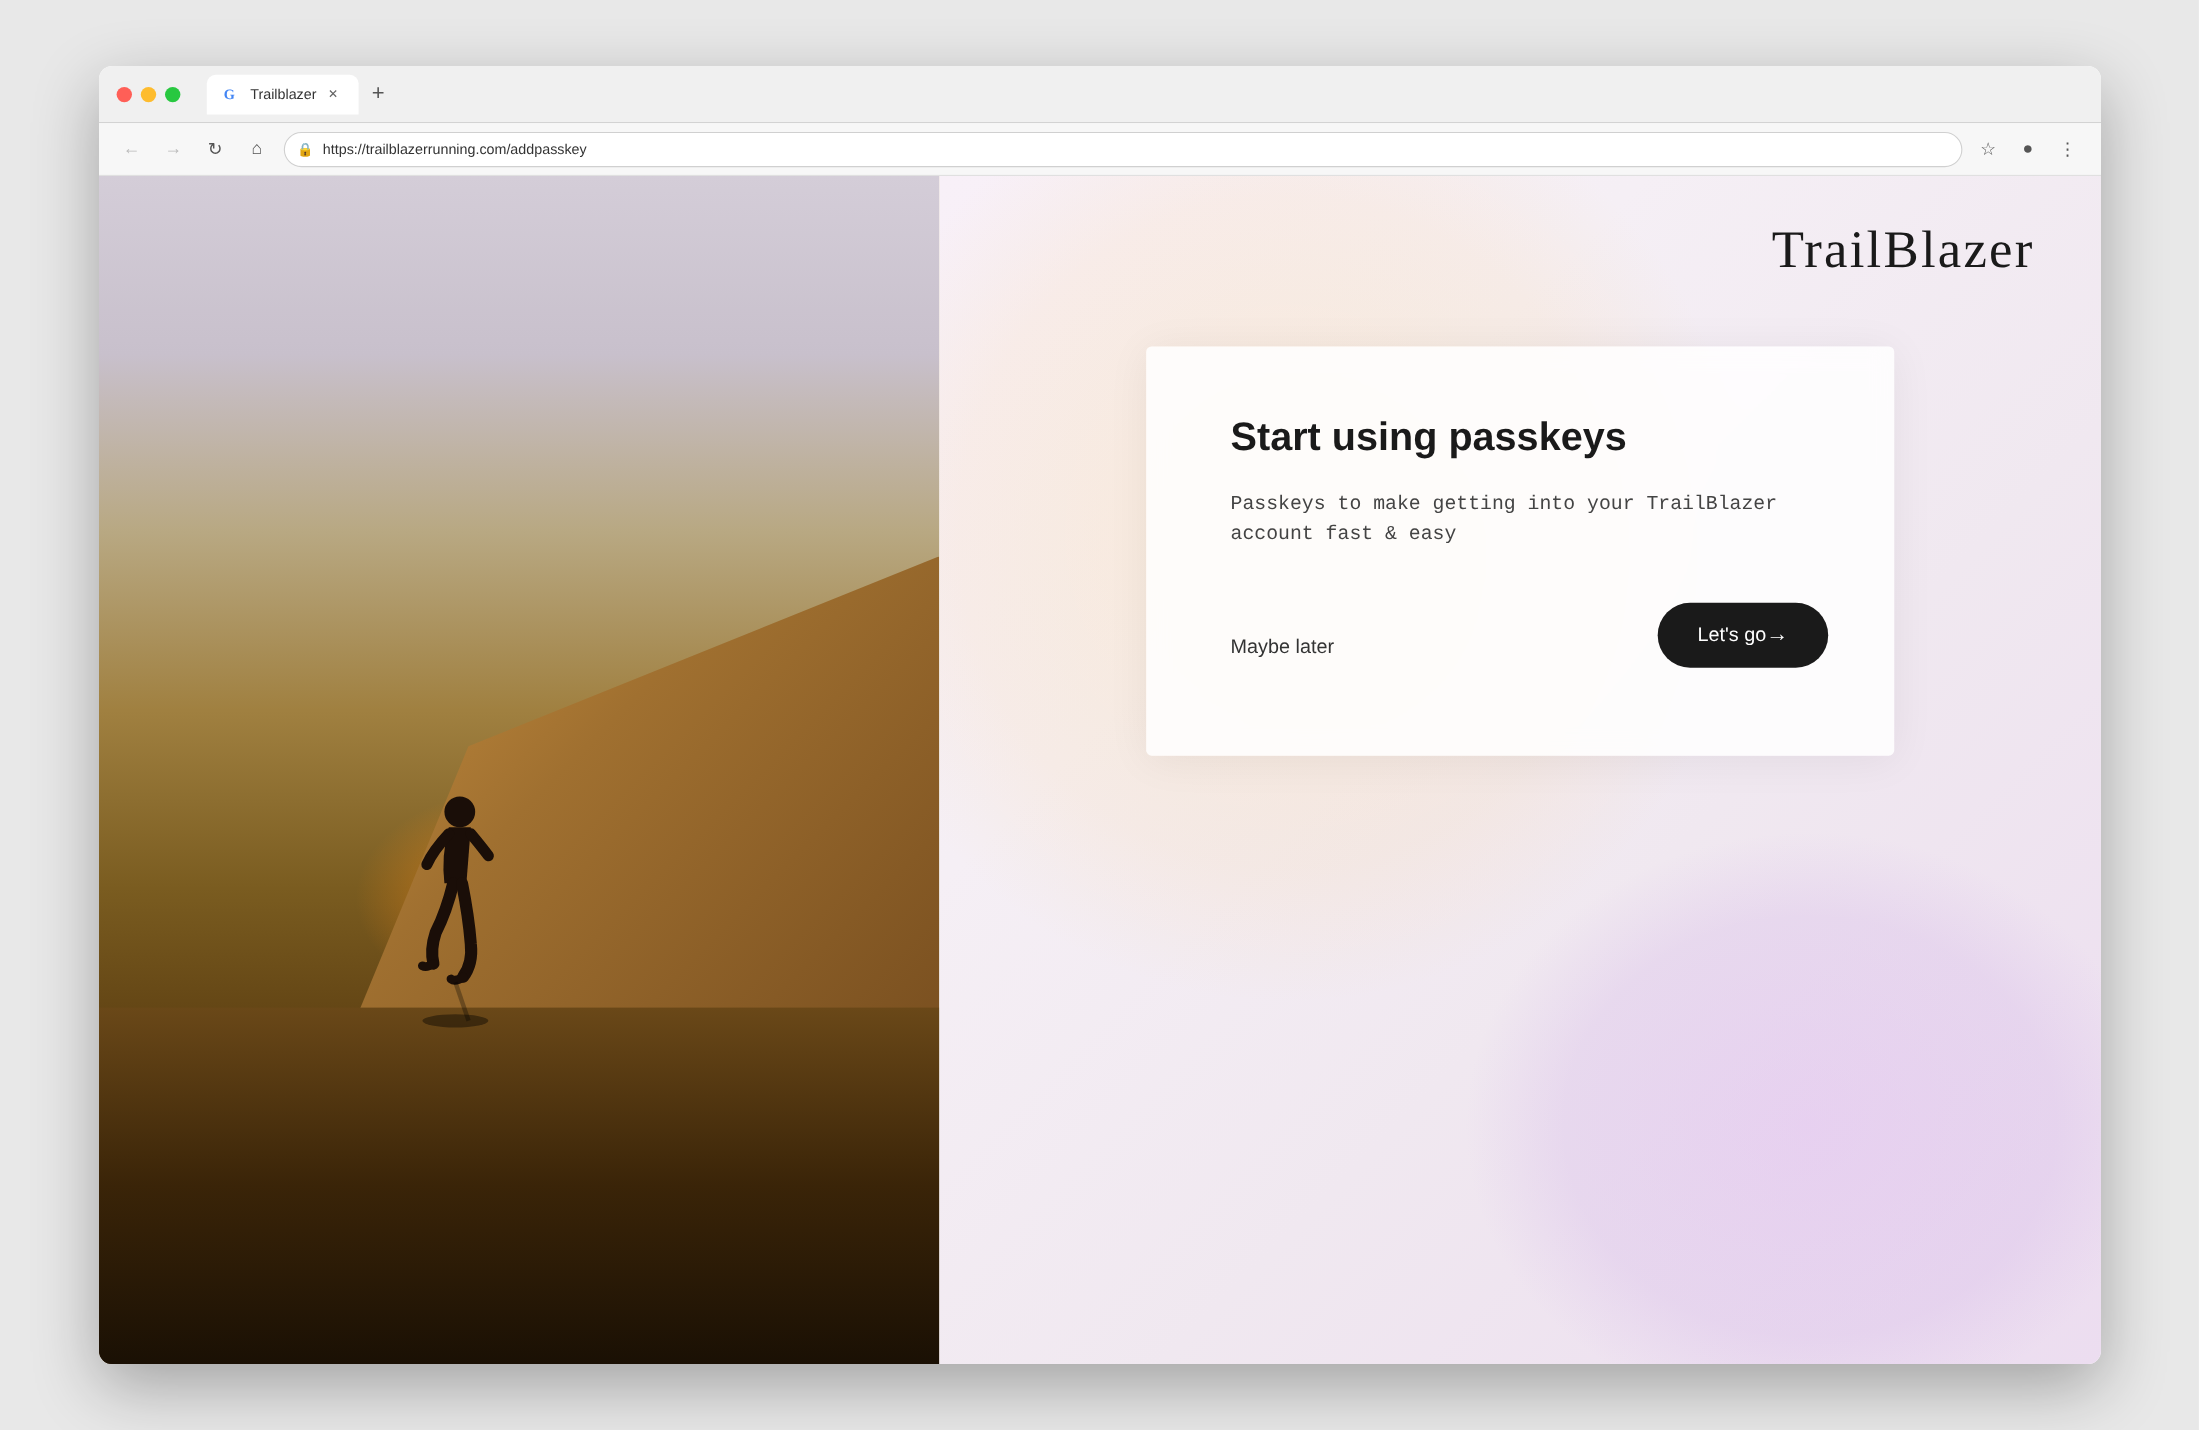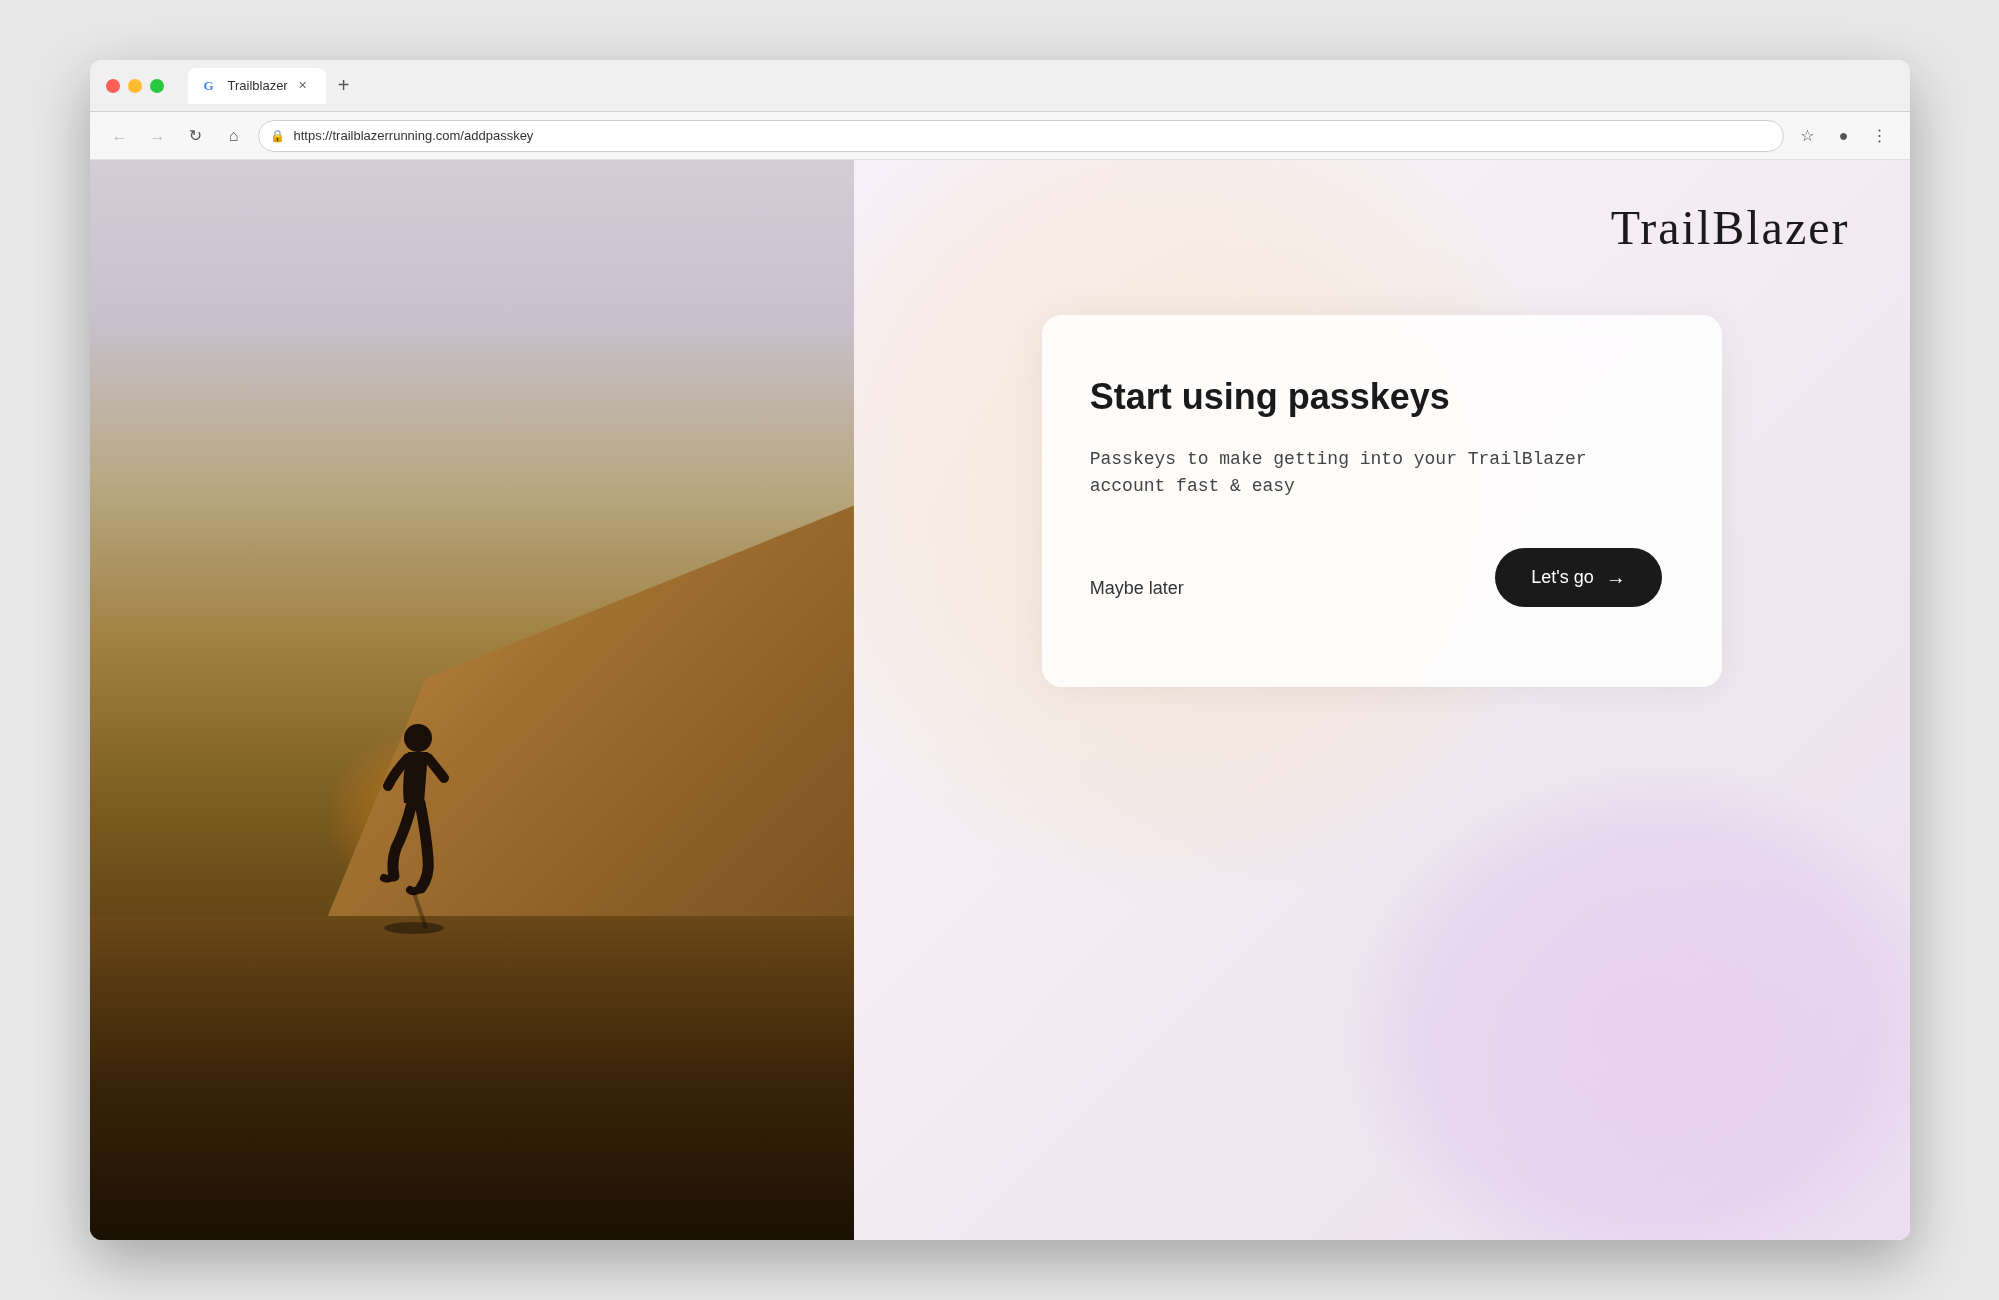--- a/index.html
+++ b/index.html
@@ -283,22 +283,22 @@
       width: 100%;
       margin-bottom: 60px;
       position: relative;
       z-index: 1;
       letter-spacing: 2px;
     }
 
     
     .passkey-card {
       background: rgba(255,255,255,0.85);
-      border-radius: 20px;
-      padding: 60px 60px 80px 48px;
+      border-radius: 5px;
+      padding: 60px 60px 80px 77px;
       width: 85%;
       max-width: 680px;
       position: relative;
       z-index: 2;
       box-shadow: 0 4px 40px rgba(0,0,0,0.06);
       backdrop-filter: blur(10px);
     }
 
     .card-title {
       font-size: 36px;
@@ -336,21 +336,20 @@
       background: #1a1a1a;
       color: #ffffff;
       border: none;
       border-radius: 50px;
       padding: 18px 36px;
       font-size: 18px;
       font-weight: 500;
       cursor: pointer;
       display: flex;
       align-items: center;
-      gap: 12px;
       font-family: inherit;
     }
 
     .arrow-icon {
       font-size: 20px;
       color: white;
     }
 
     
     .google-g {

